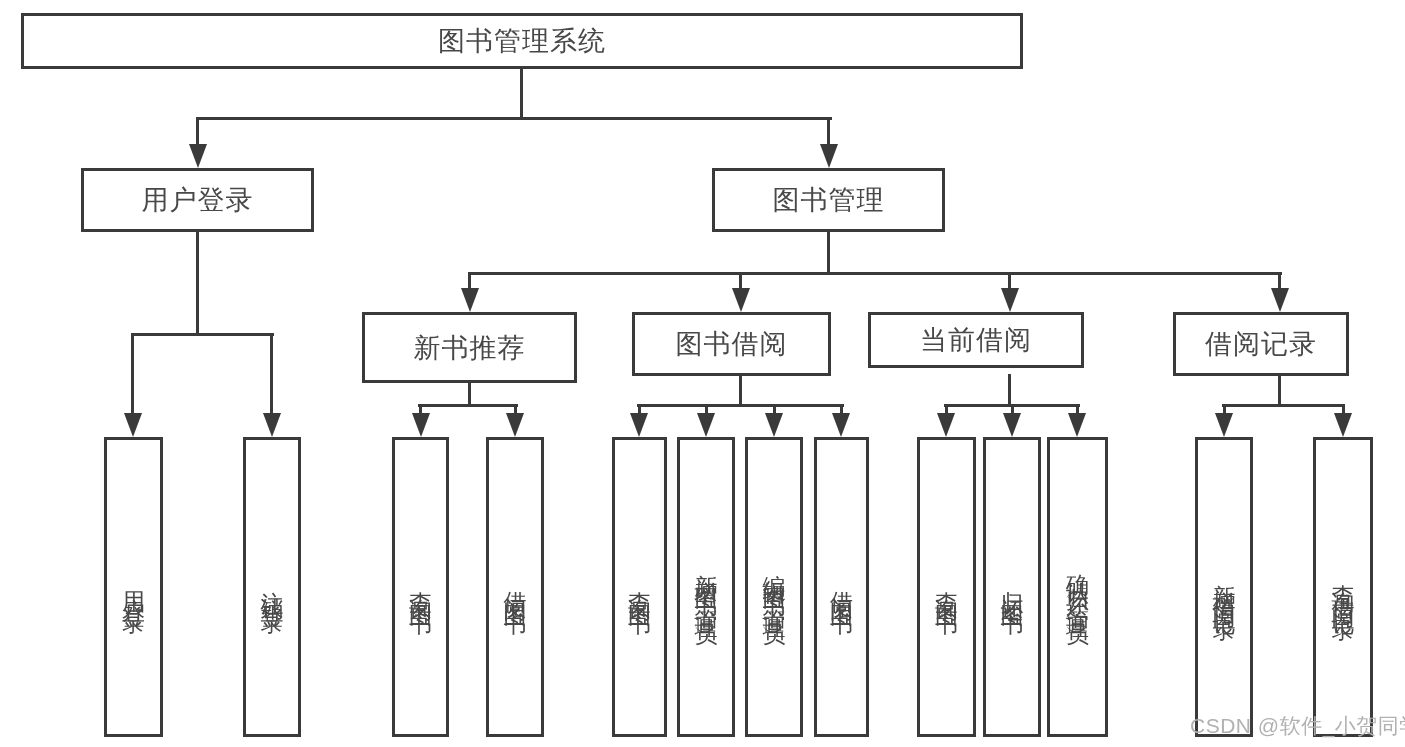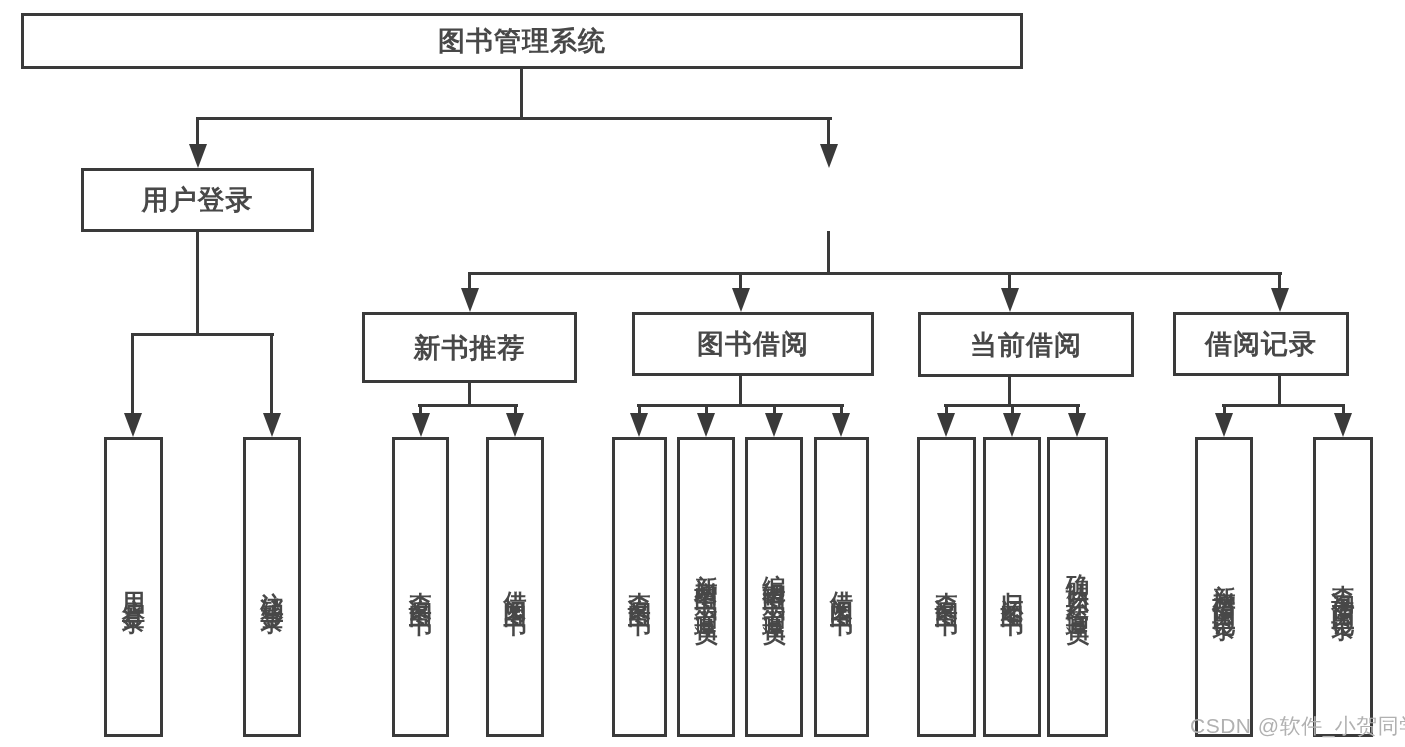--- a/index.html
+++ b/index.html
@@ -3,21 +3,21 @@
 <meta charset="utf-8">
 <style>
   html,body{margin:0;padding:0;background:#fff;}
   .canvas{
     position:relative;width:1405px;height:747px;background:#ffffff;
     font-family:"Liberation Sans",sans-serif;overflow:hidden;
   }
   .box{
     position:absolute;box-sizing:border-box;border:3px solid #3a3a3a;background:#ffffff;
     display:flex;align-items:center;justify-content:center;
-    color:#484848;z-index:2;font-weight:bold;
+    color:#484848;z-index:2;
   }
   .hbox{font-size:27px;letter-spacing:1px;}
   .vbox .vtext{
     writing-mode:vertical-rl;text-orientation:mixed;
     font-size:23px;line-height:1;letter-spacing:7px;color:#484848;
   }
   .vl{position:absolute;width:3px;background:#3a3a3a;z-index:1;}
   .hl{position:absolute;height:3px;background:#3a3a3a;z-index:1;}
   .ah{
     position:absolute;width:0;height:0;z-index:1;
@@ -37,42 +37,43 @@
   <div class="box hbox" style="left:21px;top:13px;width:1002px;height:56px">图书管理系统</div>
 
   <div class="vl" style="left:520px;top:69px;height:51px"></div>
   <div class="hl" style="left:196px;top:117px;width:636px"></div>
   <div class="vl" style="left:196px;top:117px;height:30px"></div>
   <div class="ah" style="left:189px;top:144px"></div>
   <div class="vl" style="left:827px;top:117px;height:30px"></div>
   <div class="ah" style="left:820px;top:144px"></div>
 
   <div class="box hbox" style="left:81px;top:168px;width:233px;height:64px">用户登录</div>
+  <div class="box hbox" style="left:712px;top:168px;width:233px;height:64px">图书管理</div>
 
   <div class="vl" style="left:196px;top:231px;height:104px"></div>
   <div class="hl" style="left:131px;top:333px;width:143px"></div>
   <div class="vl" style="left:131px;top:333px;height:82px"></div>
   <div class="ah" style="left:124px;top:413px"></div>
   <div class="vl" style="left:270px;top:333px;height:82px"></div>
   <div class="ah" style="left:263px;top:413px"></div>
 
   <div class="vl" style="left:827px;top:231px;height:44px"></div>
   <div class="hl" style="left:468px;top:272px;width:814px"></div>
   <div class="vl" style="left:468px;top:272px;height:18px"></div>
   <div class="ah" style="left:461px;top:288px"></div>
   <div class="vl" style="left:739px;top:272px;height:18px"></div>
   <div class="ah" style="left:732px;top:288px"></div>
   <div class="vl" style="left:1008px;top:272px;height:18px"></div>
   <div class="ah" style="left:1001px;top:288px"></div>
   <div class="vl" style="left:1278px;top:272px;height:18px"></div>
   <div class="ah" style="left:1271px;top:288px"></div>
 
   <div class="box hbox" style="left:362px;top:312px;width:215px;height:71px">新书推荐</div>
-  <div class="box hbox" style="left:632px;top:312px;width:242px;height:64px">图书借阅</div>
-  <div class="box hbox" style="left:918px;top:312px;width:216px;height:65px">当前借阅</div>
+  <div class="box hbox" style="left:632px;top:312px;width:199px;height:64px">图书借阅</div>
+  <div class="box hbox" style="left:868px;top:312px;width:216px;height:56px">当前借阅</div>
   <div class="box hbox" style="left:1173px;top:312px;width:176px;height:64px">借阅记录</div>
 
   <div class="vl" style="left:468px;top:374px;height:33px"></div>
   <div class="vl" style="left:739px;top:374px;height:33px"></div>
   <div class="vl" style="left:1008px;top:374px;height:33px"></div>
   <div class="vl" style="left:1278px;top:374px;height:33px"></div>
 
   <div class="hl" style="left:418px;top:404px;width:100px"></div>
   <div class="hl" style="left:637px;top:404px;width:207px"></div>
   <div class="hl" style="left:944px;top:404px;width:136px"></div>

